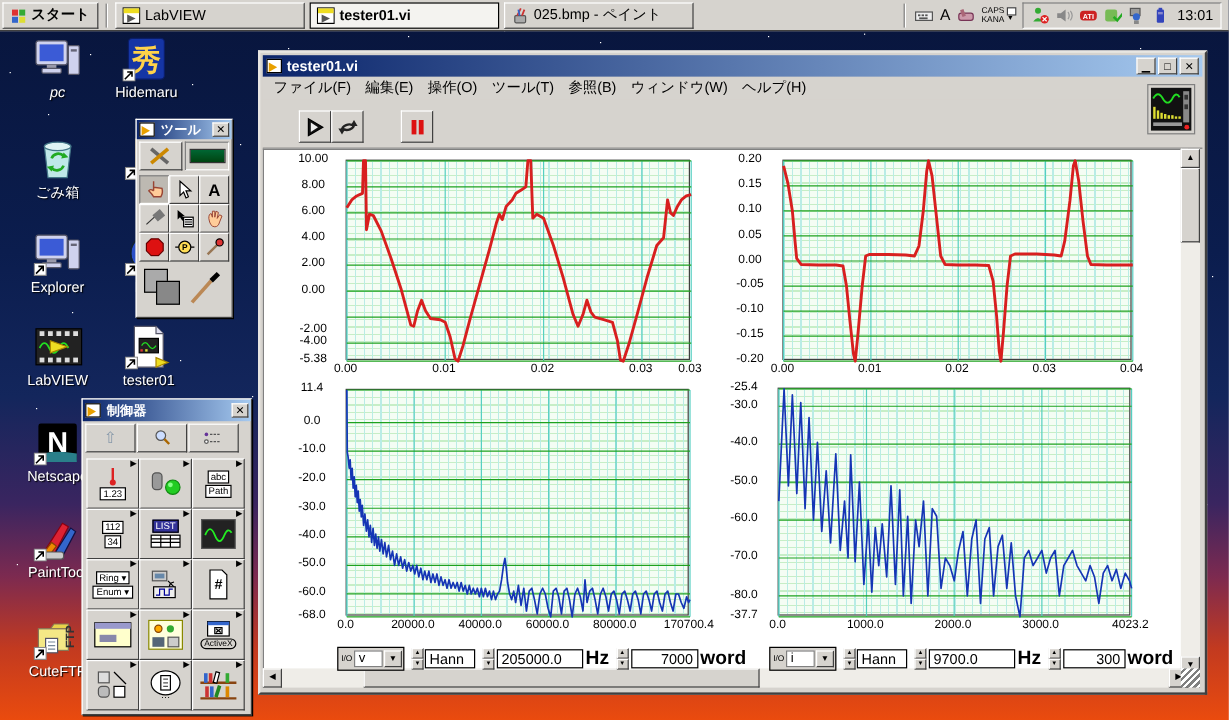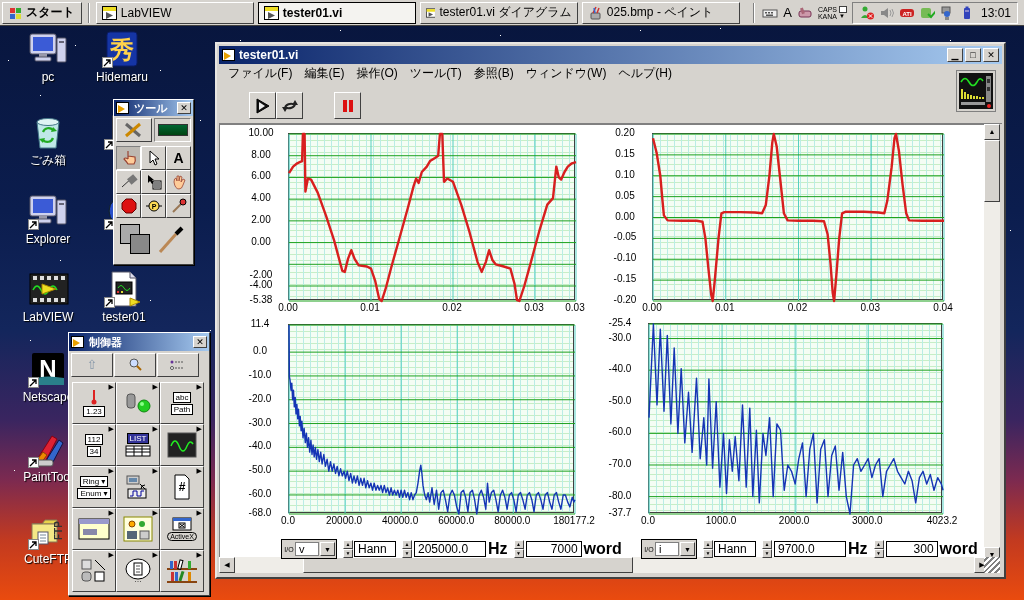--- a/index.html
+++ b/index.html
@@ -129,28 +129,20 @@
       <div class="task-btn active" style="border: 1px solid;">
         <svg width="15" height="14" viewBox="0 0 15 14">
           <rect x="0.5" y="0.5" width="14" height="13" fill="#fff" stroke="#000"></rect>
           <rect x="1" y="1" width="13" height="4" fill="#ed2"></rect>
           <polygon points="4,6 11,9.5 4,13" fill="#555"></polygon>
         </svg>
         <span>tester01.vi</span>
       </div>
       <div class="task-btn out">
         <svg width="15" height="14" viewBox="0 0 15 14">
-          <rect x="0.5" y="0.5" width="14" height="13" fill="#fff" stroke="#000"></rect>
-          <rect x="1" y="1" width="13" height="4" fill="#ed2"></rect>
-          <polygon points="4,6 11,9.5 4,13" fill="#555"></polygon>
-        </svg>
-        <span>tester01.vi ダイアグラム</span>
-      </div>
-      <div class="task-btn out">
-        <svg width="15" height="14" viewBox="0 0 15 14">
           <rect x="3" y="7" width="9" height="6" rx="1" fill="#aaa" stroke="#555"></rect>
           <path d="M5 7 L8 1 M9 7 L11 2" stroke="#c33" stroke-width="1.5"></path>
           <path d="M7 7 L6 2" stroke="#36c" stroke-width="1.5"></path>
         </svg>
         <span>025.bmp - ペイント</span>
       </div>
     </div>
   <div class="tray">
     <div class="tb-sep"></div>
     <svg class="trayico" viewBox="0 0 16 16">
@@ -199,21 +191,21 @@
         <rect x="5" y="3" width="6" height="11" rx="1" fill="#34b"></rect>
           <rect x="6.5" y="1.5" width="3" height="2" fill="#34b"></rect>
         <rect x="6" y="5" width="4" height="2" fill="#88c"></rect>
       </svg>
       <span class="clock">13:01</span>
     </div>
   </div>
 </div>
 
 <div id="desktop-icons">
-    <div class="desk-icon" style="left: 14px; top: 30px;">
+    <div class="desk-icon" style="left: 14px; top: 30px; font-style: italic;">
       <div class="img"><svg width="40" height="38" viewBox="0 0 40 38">
           <rect x="2" y="4" width="26" height="20" rx="2" fill="#cfd2ee" stroke="#556"></rect>
           <rect x="5" y="7" width="20" height="14" fill="#3b5bd6"></rect>
           <rect x="11" y="24" width="8" height="3" fill="#99a"></rect>
           <rect x="7" y="27" width="16" height="4" rx="1" fill="#cfd2ee" stroke="#556"></rect>
           <rect x="29" y="8" width="9" height="24" rx="1" fill="#cfd2ee" stroke="#556"></rect>
           <rect x="31" y="11" width="5" height="2" fill="#667"></rect>
         </svg></div>
       <div class="lbl">pc</div>
     </div>
@@ -744,21 +736,21 @@
       <span class="tick ytick" style="left: 0px; width: 46px; top: 100.547px;">-30.0</span>
       <span class="tick ytick" style="left: 0px; width: 46px; top: 124.35px;">-40.0</span>
       <span class="tick ytick" style="left: 0px; width: 46px; top: 148.154px;">-50.0</span>
       <span class="tick ytick" style="left: 0px; width: 46px; top: 171.957px;">-60.0</span>
       <span class="tick ytick" style="left: 0px; width: 46px; top: 191px;">-68.0</span>
       <span class="tick" style="top: 199px; left: 51px; transform: translateX(-50%);">0.0</span>
       <span class="tick" style="top: 199px; left: 107.072px; transform: translateX(-50%);">20000.0</span>
       <span class="tick" style="top: 199px; left: 163.144px; transform: translateX(-50%);">40000.0</span>
       <span class="tick" style="top: 199px; left: 219.216px; transform: translateX(-50%);">60000.0</span>
       <span class="tick" style="top: 199px; left: 275.288px; transform: translateX(-50%);">80000.0</span>
-      <span class="tick" style="top: 199px; left: 337px; transform: translateX(-50%);">180177.2</span>
+      <span class="tick" style="top: 199px; left: 337px; transform: translateX(-50%);">170700.4</span>
     </div>
   <div class="chart c4">
       <div class="plot" style="left: 51px; top: 9px; width: 294px; height: 190px;">
         <svg width="294" height="190" viewBox="0 0 294 190">
           <line x1="0" x2="0" y1="0" y2="190" stroke="#55cfc2"></line>
           <line x1="73.07615828196461" x2="73.07615828196461" y1="0" y2="190" stroke="#55cfc2"></line>
           <line x1="146.15231656392922" x2="146.15231656392922" y1="0" y2="190" stroke="#55cfc2"></line>
           <line x1="219.22847484589383" x2="219.22847484589383" y1="0" y2="190" stroke="#55cfc2"></line>
           <line x1="294" x2="294" y1="0" y2="190" stroke="#55cfc2"></line>
           <line y1="0" y2="0" x1="0" x2="294" stroke="#1ea21e"></line>

